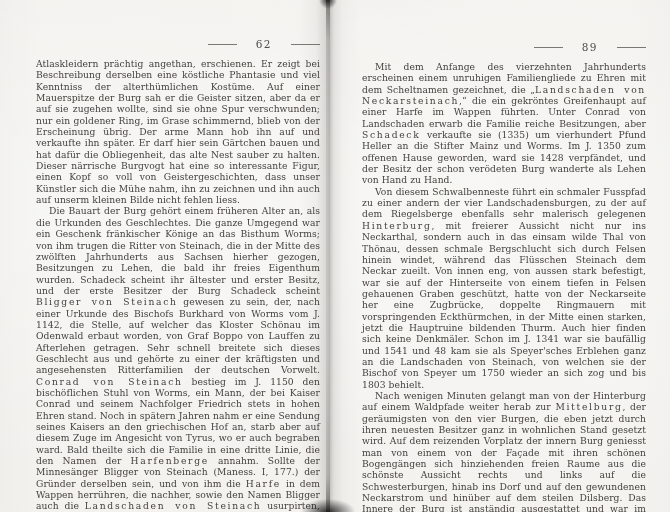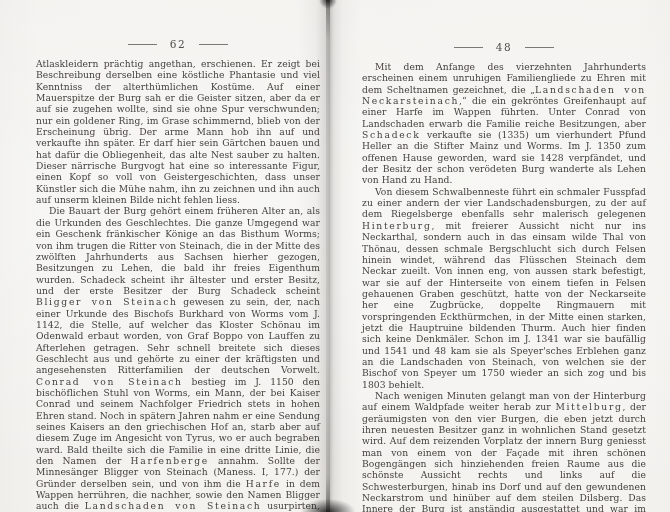--- a/index.html
+++ b/index.html
@@ -21,22 +21,22 @@
     background:
       radial-gradient(120% 90% at 18% 40%, rgba(255,255,255,0.35), rgba(255,255,255,0) 60%),
       radial-gradient(120% 90% at 82% 45%, rgba(255,255,255,0.30), rgba(255,255,255,0) 60%),
       linear-gradient(90deg, #efeeeb 0%, #f3f2ef 6%, #f4f3f0 94%, #f1f0ed 100%);
   }
   .page { position: absolute; top: 0; height: 512px; }
   .page.left  { left: 36px;  width: 284px; padding-top: 37px; }
   .page.right { left: 362px; width: 284px; padding-top: 40px; }
 
   .page-header {
-    display: flex; align-items: center; justify-content: center;
-    gap: 13px; height: 14px; margin-bottom: 7px;
+    display: flex; align-items: center; justify-content: flex-end;
+    gap: 19px; height: 14px; margin-bottom: 7px;
     color: var(--header_ink, #504e4a);
     font-size: 10.5px; letter-spacing: 1.5px;
   }
   .header-rule { width: 29px; height: 1px; background: var(--rule, #7a7872); }
 
   .page-body {
     font-size: 9.2px;
     line-height: 11.35px;
     text-align: justify;
     color: var(--ink, #45423e);
@@ -100,21 +100,21 @@
 
   <div class="gutter">
     <div class="gutter-line"></div>
     <div class="gutter-top-spot"></div>
     <div class="gutter-bottom-spot"></div>
   </div>
 
   <div class="page right">
     <div class="page-header">
       <span class="header-rule"></span>
-      <span class="page-num">48</span>
+      <span class="page-num">89</span>
       <span class="header-rule"></span>
     </div>
     <div class="page-body">
         <p class="para indent"><span class="seg">Mit dem Anfange des vierzehnten Jahrhunderts erscheinen einem unruhigen Familiengliede zu Ehren mit dem Scheltnamen gezeichnet, die „</span><span class="sperr">Landschaden von Neckarsteinach</span><span class="seg">,“ die ein gekröntes Greifenhaupt auf einer Harfe im Wappen führten. Unter Conrad von Landschaden erwarb die Familie reiche Besitzungen, aber </span><span class="sperr">Schadeck</span><span class="seg"> verkaufte sie (1335) um vierhundert Pfund Heller an die Stifter Mainz und Worms. Im J. 1350 zum offenen Hause geworden, ward sie 1428 verpfändet, und der Besitz der schon verödeten Burg wanderte als Lehen von Hand zu Hand.</span></p>
         <p class="para indent"><span class="seg">Von diesem Schwalbenneste führt ein schmaler Fusspfad zu einer andern der vier Landschadensburgen, zu der auf dem Riegelsberge ebenfalls sehr malerisch gelegenen </span><span class="sperr">Hinterburg</span><span class="seg">, mit freierer Aussicht nicht nur ins Neckarthal, sondern auch in das einsam wilde Thal von Thönau, dessen schmale Bergschlucht sich durch Felsen hinein windet, während das Flüsschen Steinach dem Neckar zueilt. Von innen eng, von aussen stark befestigt, war sie auf der Hinterseite von einem tiefen in Felsen gehauenen Graben geschützt, hatte von der Neckarseite her eine Zugbrücke, doppelte Ringmauern mit vorspringenden Eckthürmchen, in der Mitte einen starken, jetzt die Hauptruine bildenden Thurm. Auch hier finden sich keine Denkmäler. Schon im J. 1341 war sie baufällig und 1541 und 48 kam sie als Speyer'sches Erblehen ganz an die Landschaden von Steinach, von welchen sie der Bischof von Speyer um 1750 wieder an sich zog und bis 1803 behielt.</span></p>
         <p class="para indent"><span class="seg">Nach wenigen Minuten gelangt man von der Hinterburg auf einem Waldpfade weiter herab zur </span><span class="sperr">Mittelburg</span><span class="seg">, der geräumigsten von den vier Burgen, die eben jetzt durch ihren neuesten Besitzer ganz in wohnlichen Stand gesetzt wird. Auf dem reizenden Vorplatz der innern Burg geniesst man von einem von der Façade mit ihren schönen Bogengängen sich hinziehenden freien Raume aus die schönste Aussicht rechts und links auf die Schwesterburgen, hinab ins Dorf und auf den gewundenen Neckarstrom und hinüber auf dem steilen Dilsberg. Das Innere der Burg ist anständig ausgestattet und war im Jahre 1700 die Wohnung des Fürstbischofs von Speyer. Steinach'sche Familienurkunden</span></p>
       </div>
   </div>
 
 </div>

